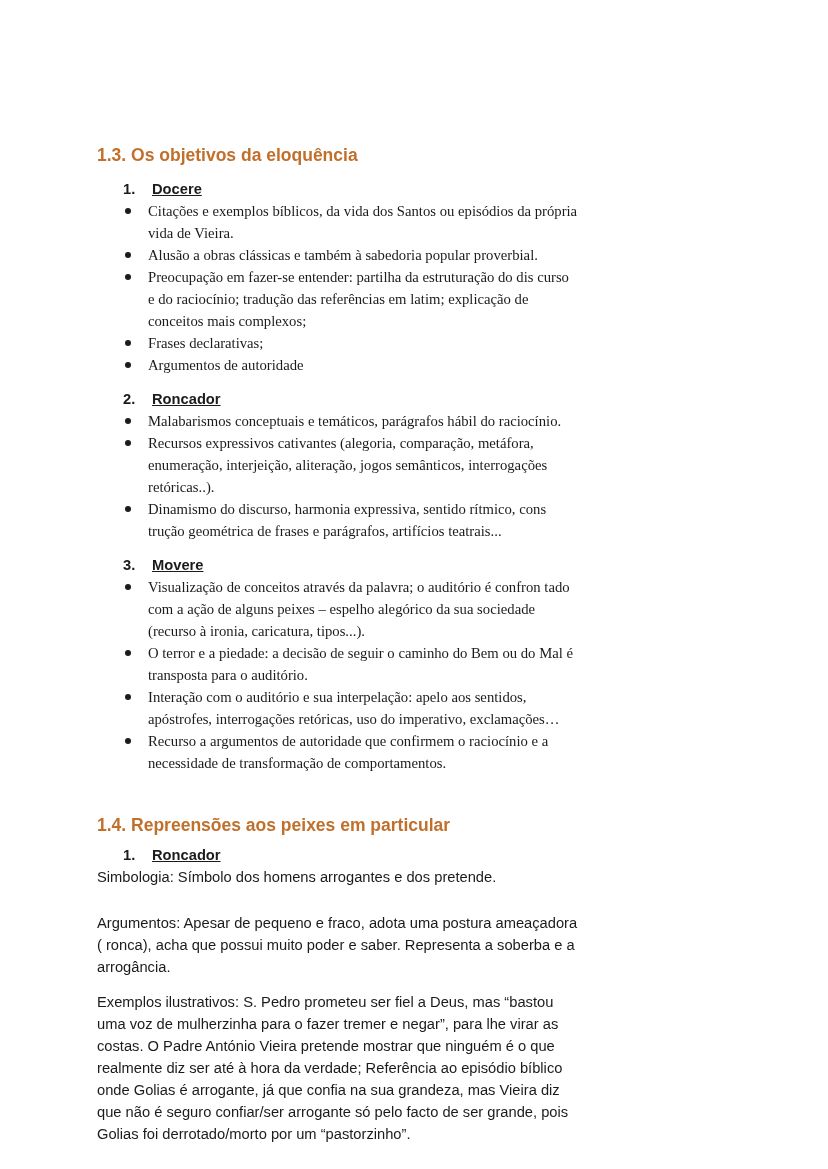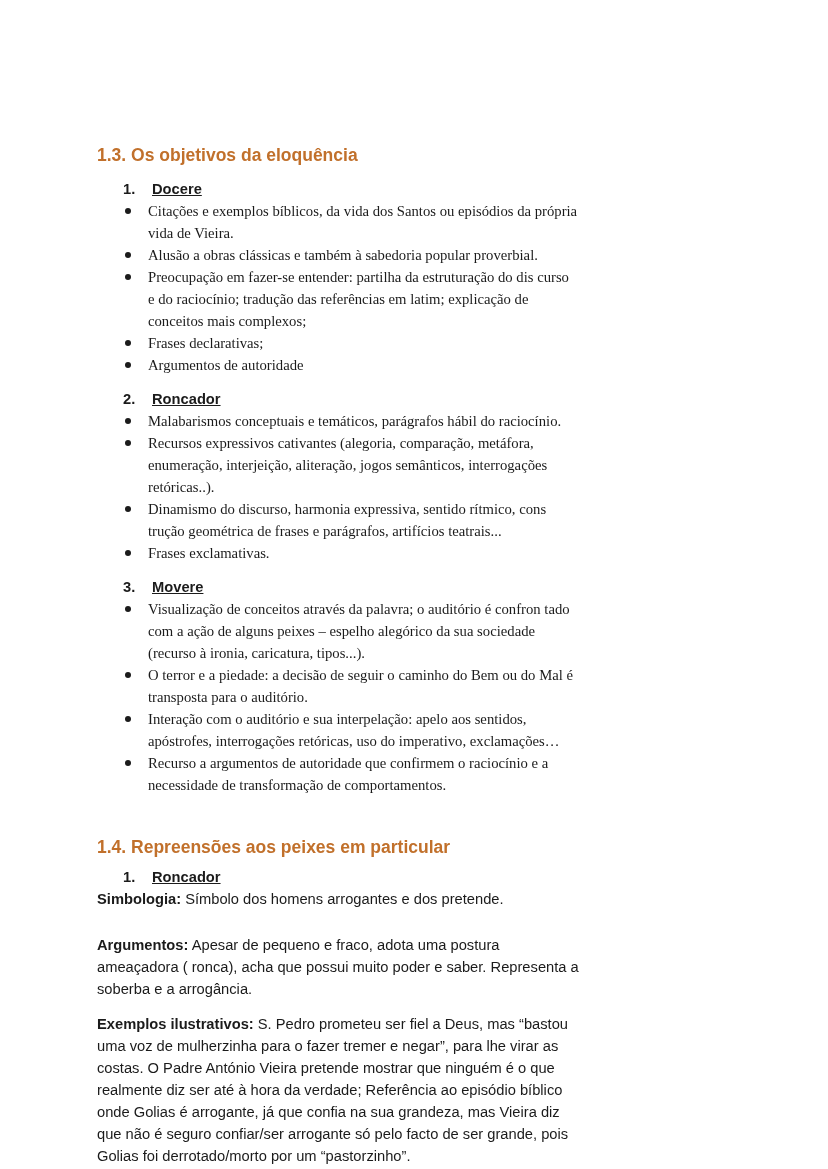--- a/index.html
+++ b/index.html
@@ -62,21 +62,21 @@
     width: 6px;
     height: 6px;
     border-radius: 50%;
     background: #1b1b1b;
   }
   p.para {
     margin: 0;
   }
   p.para.gap-s { margin-top: 24px; }
   p.para.gap-m { margin-top: 13px; }
-  p.para b { font-weight: bold; }
+  p.para b { font-weight: normal; }
 </style>
 </head>
 <body style="color: rgb(27, 27, 27);">
 
 <div class="page">
 
   <h2>1.3. Os objetivos da eloquência</h2>
 
   <div class="group">
     <div class="group-title">
@@ -92,21 +92,20 @@
   </div>
 
   <div class="group">
     <div class="group-title">
       <span class="num">2.</span><span class="ttl">Roncador</span>
     </div>
     <ul class="bullets">
       <li>Malabarismos conceptuais e temáticos, parágrafos hábil do raciocínio.</li>
       <li>Recursos expressivos cativantes (alegoria, comparação, metáfora, enumeração, interjeição, aliteração, jogos semânticos, interrogações retóricas..).</li>
       <li>Dinamismo do discurso, harmonia expressiva, sentido rítmico, cons trução geométrica de frases e parágrafos, artifícios teatrais...</li>
-      <li>Frases exclamativas.</li>
     </ul>
   </div>
 
   <div class="group">
     <div class="group-title">
       <span class="num">3.</span><span class="ttl">Movere</span>
     </div>
     <ul class="bullets">
       <li>Visualização de conceitos através da palavra; o auditório é confron tado com a ação de alguns peixes – espelho alegórico da sua sociedade (recurso à ironia, caricatura, tipos...).</li>
       <li>O terror e a piedade: a decisão de seguir o caminho do Bem ou do Mal é transposta para o auditório.</li>

